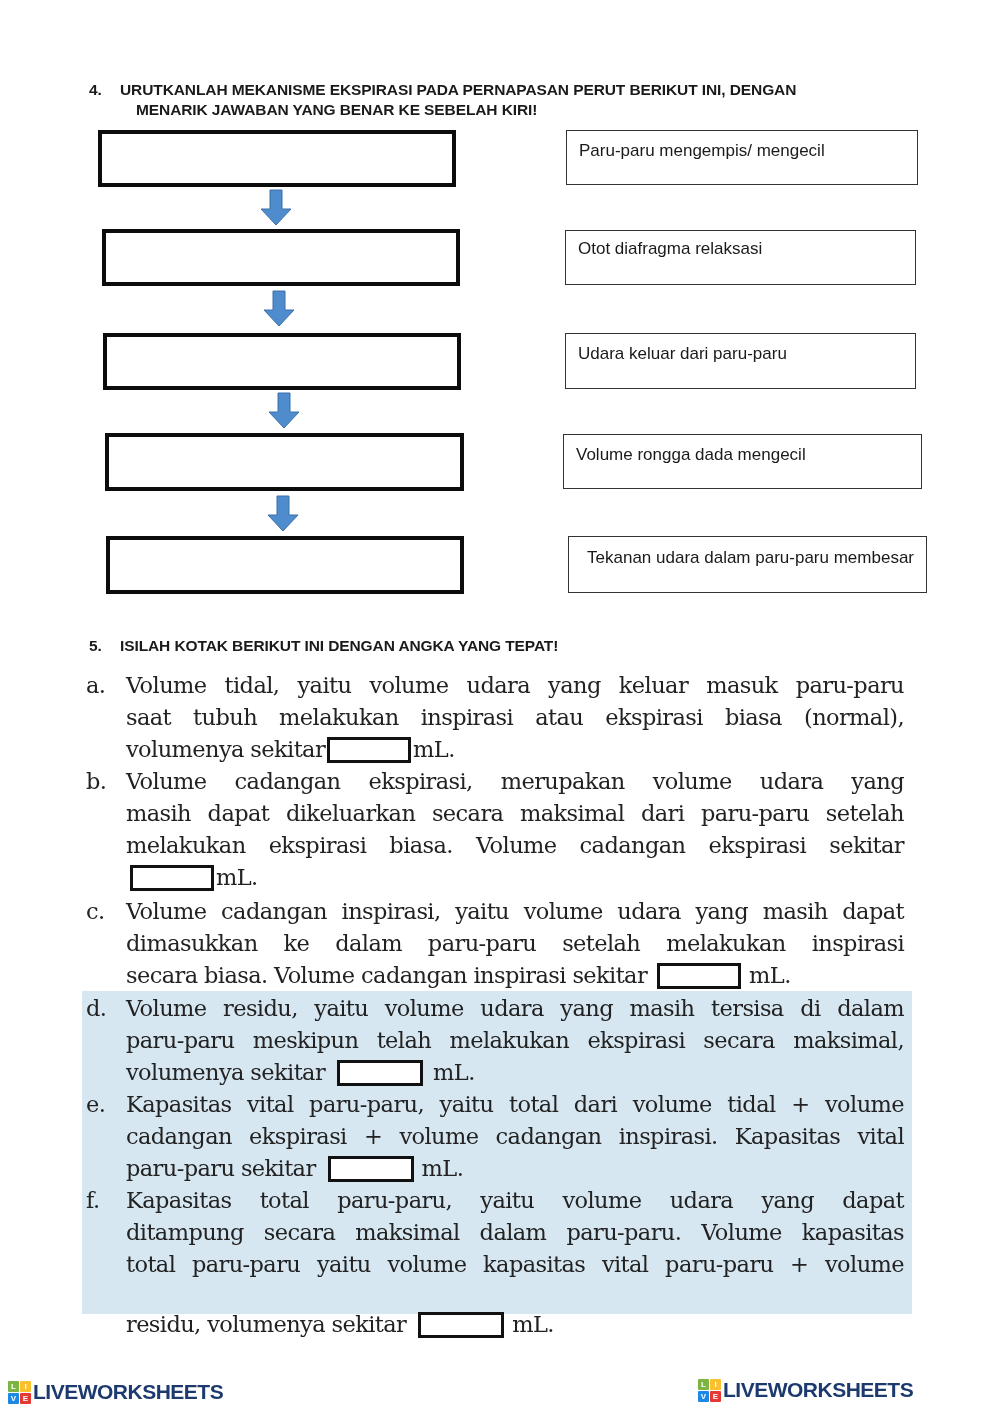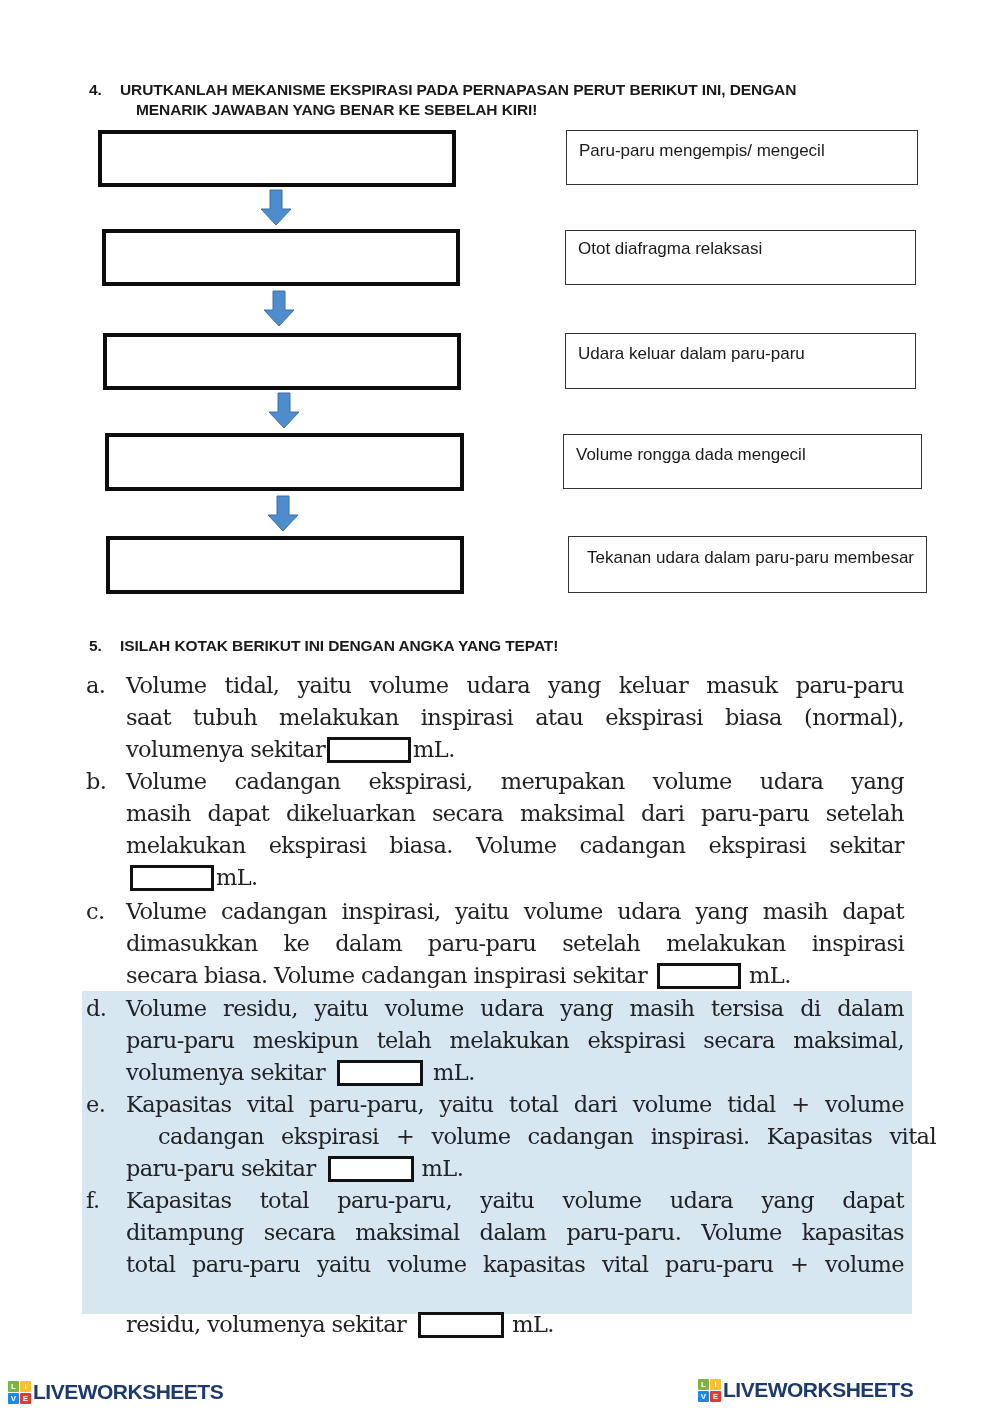--- a/index.html
+++ b/index.html
@@ -48,21 +48,21 @@
 
 <div class="abs drop-box" style="left:105px; top:433px; width:359px; height:58px;"><span></span></div>
 <svg class="abs arrow" style="left:266px; top:495px;" viewBox="0 0 34 38">
     <path d="M11 1 H23 V20 H32 L17 36 L2 20 H11 Z" fill="#4f8ccd" stroke="#3c6fa8" stroke-width="1"></path>
   </svg>
 
 <div class="abs drop-box" style="left:106px; top:536px; width:358px; height:58px;"><span></span></div>
 
 <div class="abs choice" style="left:566px; top:130px; width:352px; height:55px; padding-top:9px;">Paru-paru mengempis/ mengecil</div>
 <div class="abs choice" style="left:565px; top:230px; width:351px; height:55px; padding-top:7px;">Otot diafragma relaksasi</div>
-<div class="abs choice" style="left:565px; top:333px; width:351px; height:56px; padding-top:9px;">Udara keluar dalam paru-paru</div>
+<div class="abs choice" style="left:565px; top:333px; width:351px; height:56px; padding-top:9px;">Udara keluar dari paru-paru</div>
 <div class="abs choice" style="left:563px; top:434px; width:359px; height:55px; padding-top:9px;">Volume rongga dada mengecil</div>
 <div class="abs choice" style="left:568px; top:536px; width:359px; height:57px; padding-top:10px; line-height:22px;text-align:right;">Tekanan udara dalam paru-paru membesar</div>
 
 <div class="abs q-heading" style="left:89px; top:636px; width:800px; height:20px;">
   <span class="q-num">5.</span>
   <span class="q-text">ISILAH KOTAK BERIKUT INI DENGAN ANGKA YANG TEPAT!</span>
 </div>
 
 <div class="abs shade" style="left:82px; top:991px; width:830px; height:323px;"></div>
 
@@ -91,21 +91,21 @@
 <div class="abs serif-line" style="left:86px; top:992px; width:820px; height:97px;">
   <span class="item-letter">d.</span>
   <div class="item-body" style="top:0;">Volume residu, yaitu volume udara yang masih tersisa di dalam</div>
   <div class="item-body" style="top:32px;">paru-paru meskipun telah melakukan ekspirasi secara maksimal,</div>
   <div class="item-body last" style="top:64px;"><span>volumenya sekitar</span><span class="blank" style="width:86px; margin-left:12px; margin-right:10px;"></span><span>mL.</span></div>
 </div>
 
 <div class="abs serif-line" style="left:86px; top:1088px; width:820px; height:97px;">
   <span class="item-letter">e.</span>
   <div class="item-body" style="top:0;">Kapasitas vital paru-paru, yaitu total dari  volume tidal + volume</div>
-  <div class="item-body" style="top:32px;margin-left:32px;">cadangan ekspirasi + volume cadangan inspirasi. Kapasitas vital</div>
+  <div class="item-body" style="top:32px;">cadangan ekspirasi + volume cadangan inspirasi. Kapasitas vital</div>
   <div class="item-body last" style="top:64px;"><span>paru-paru sekitar</span><span class="blank" style="width:86px; margin-left:12px; margin-right:8px;"></span><span>mL.</span></div>
 </div>
 
 <div class="abs serif-line" style="left:86px; top:1184px; width:820px; height:130px;">
   <span class="item-letter">f.</span>
   <div class="item-body" style="top:0;">Kapasitas total paru-paru, yaitu volume udara yang dapat</div>
   <div class="item-body" style="top:32px;">ditampung secara maksimal dalam paru-paru. Volume kapasitas</div>
   <div class="item-body" style="top:64px;">total paru-paru yaitu volume kapasitas vital paru-paru + volume</div>
   <div class="item-body last" style="top:96px;margin-top:28px;"><span>residu, volumenya sekitar</span><span class="blank" style="width:86px; margin-left:12px; margin-right:8px;"></span><span>mL.</span></div>
 </div>

